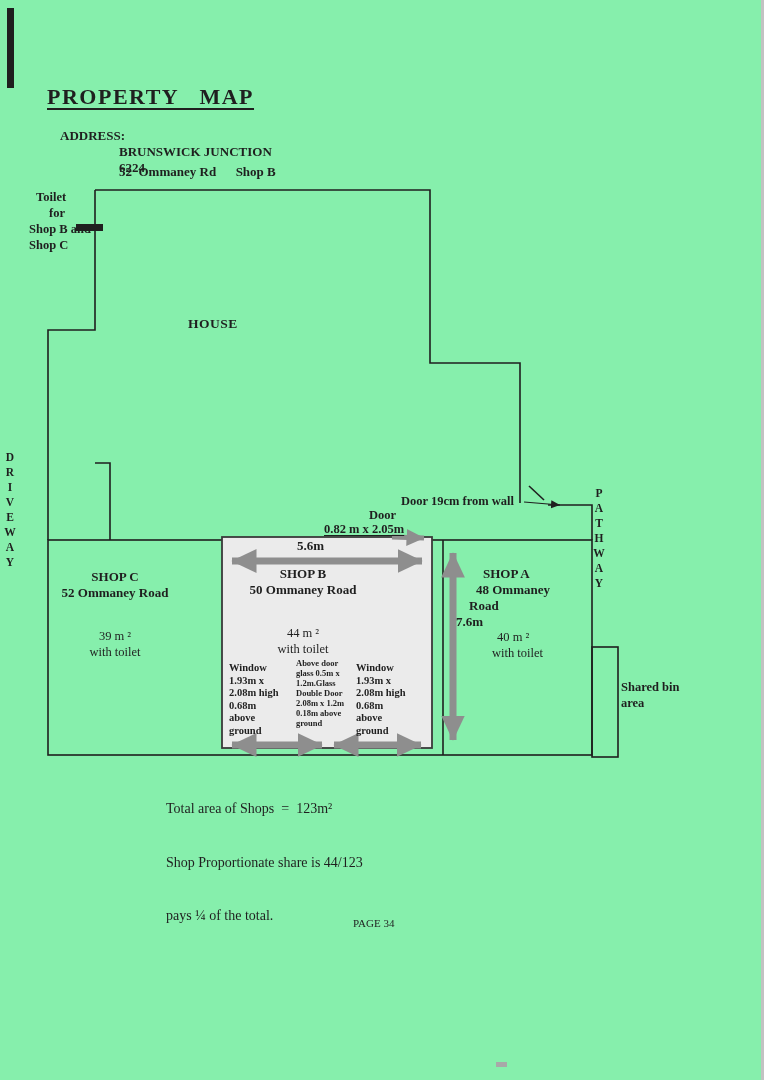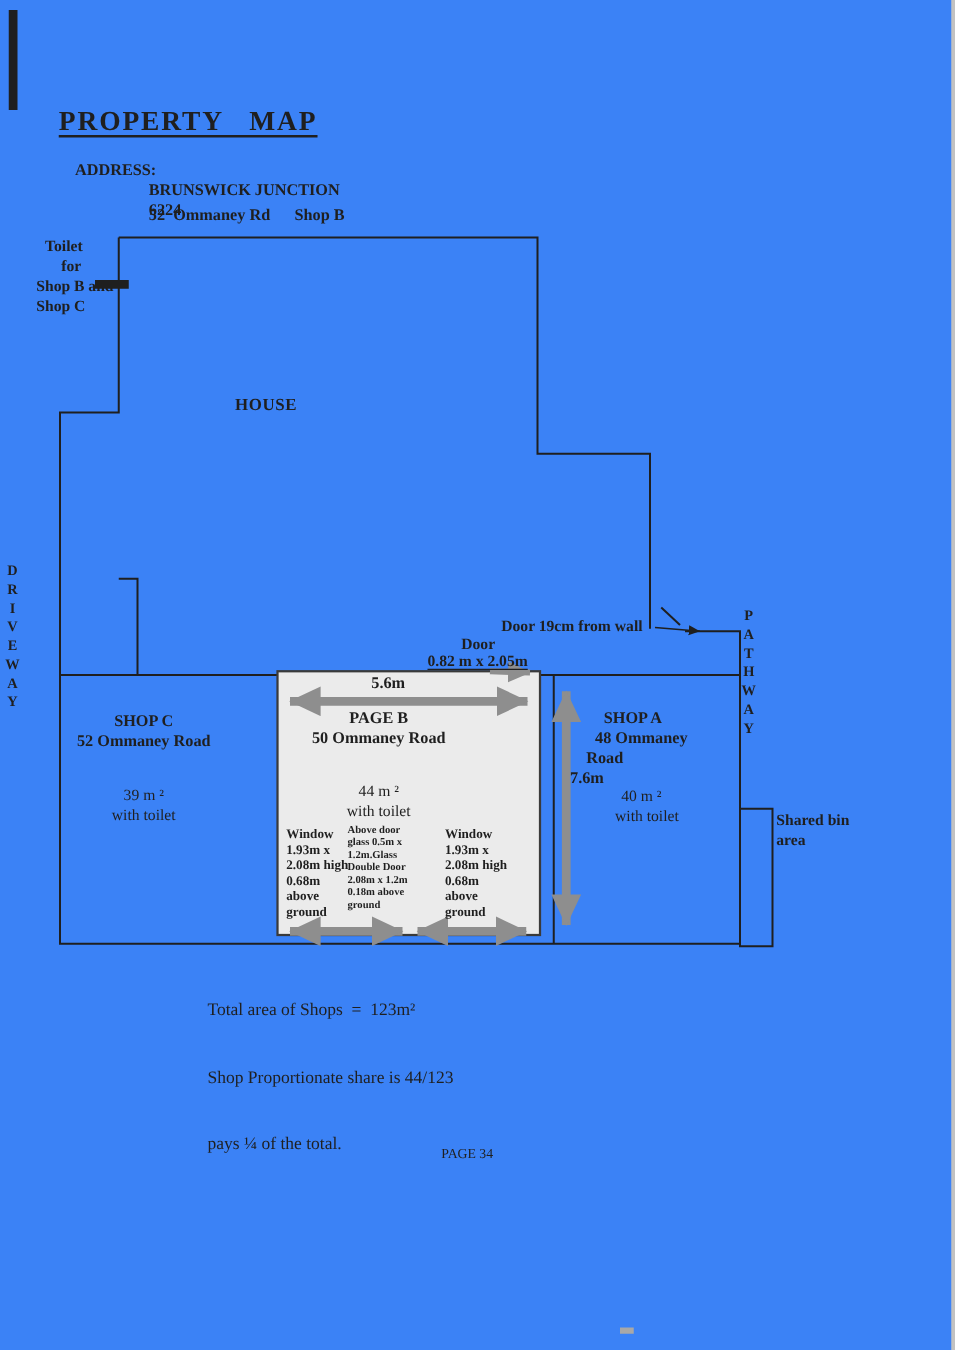--- a/index.html
+++ b/index.html
@@ -1,23 +1,23 @@
 <!DOCTYPE html>
 <html style="--line: #1f1f1f; --arrow: #8e8e8e; --shop-b-fill: #ebebeb;"><head>
 <meta charset="utf-8">
 <style>
   * { margin:0; padding:0; box-sizing:border-box; }
   html,body { background:#ffffff; }
   .page {
-    position:relative; width:764px; height:1080px; background:#3b82f6;
+    position:relative; width:764px; height:1080px; background:#86efac;
     font-family:"Liberation Serif", serif; color:#1f1f1f; overflow:hidden;
   }
   .abs { position:absolute; }
   .ctr { text-align:center; }
-  .pre { white-space:pre-line; }
+  .pre { white-space:pre-line;margin-top:31px; }
   .ws  { white-space:pre;margin-top:36px; }
   .title {
     font-size:22px; font-weight:bold; letter-spacing:1.5px; word-spacing:14px;
     text-decoration:underline; text-decoration-thickness:1.5px; text-underline-offset:4px;
   }
   .t13b { font-size:13px; font-weight:bold; }
   .t12b { font-size:12.5px; font-weight:bold; }
   .t12  { font-size:12.5px;text-align:center; }
   .t11  { font-size:11px; }
   .vletters { font-size:11.5px; font-weight:bold; line-height:15px; width:16px;
@@ -97,45 +97,45 @@
   <div class="abs vletters" style="left:591px; top:486px;">P
 A
 T
 H
 W
 A
 Y</div>
 
   <span class="abs t12b" style="left:401px; top:494px;">Door 19cm from wall</span>
   <span class="abs t12b" style="left:369px; top:508px;">Door</span>
-  <span class="abs t12b underl" style="left:342px; top:522px;">0.82 m x 2.05m</span>
+  <span class="abs t12b underl" style="left:324px; top:522px;">0.82 m x 2.05m</span>
 
   <span class="abs" style="left:297px; top:538px; font-size:13px; font-weight:bold;">5.6m</span>
   <span class="abs" style="left:456px; top:614px; font-size:13px; font-weight:bold;">7.6m</span>
 
   <div class="abs ctr shopblock" style="left:40px; top:569px; width:150px;">
     <p class="t13b">SHOP C</p>
     <p class="t13b">52 Ommaney Road</p>
     <p class="t12 gap">39 m ²</p>
     <p class="t12">with toilet</p>
   </div>
 
   <div class="abs ctr shopblock" style="left:224px; top:566px; width:158px;">
-    <p class="t13b">PAGE B</p>
+    <p class="t13b">SHOP B</p>
     <p class="t13b">50 Ommaney Road</p>
     <p class="t12 gap">44 m ²</p>
     <p class="t12">with toilet</p>
   </div>
   <div class="abs win" style="left:229px; top:662px; width:58px;">Window
 1.93m x
 2.08m high
 0.68m
 above
 ground</div>
-  <div class="abs winsm" style="left:278px; top:658px; width:54px;">Above door
+  <div class="abs winsm" style="left:296px; top:658px; width:54px;">Above door
 glass 0.5m x
 1.2m.Glass
 Double Door
 2.08m x 1.2m
 0.18m above
 ground</div>
   <div class="abs win" style="left:356px; top:662px; width:58px;">Window
 1.93m x
 2.08m high
 0.68m

